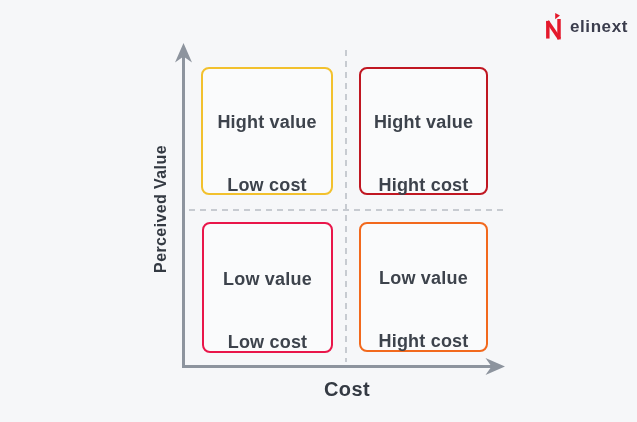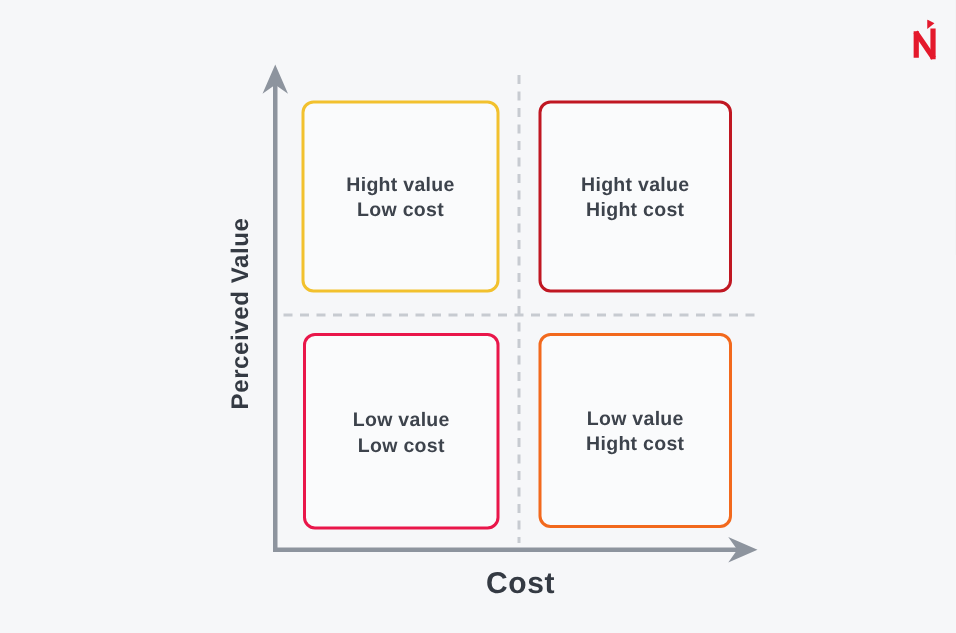--- a/index.html
+++ b/index.html
@@ -36,22 +36,22 @@
     background:#fafbfc;
     display:flex;flex-direction:column;
     align-items:center;justify-content:center;
     text-align:center;
   }
   .quad-tl{left:201px;top:67px;width:128px;height:124px;}
   .quad-tr{left:359px;top:67px;width:125px;height:124px;}
   .quad-bl{left:202px;top:222px;width:127px;height:127px;}
   .quad-br{left:359px;top:222px;width:125px;height:126px;}
   .quad-line{
-    font-size:13px;font-weight:600;color:#3d434c;
-    line-height:17px;letter-spacing:0.2px;
+    font-size:18px;font-weight:600;color:#3d434c;
+    line-height:17px;letter-spacing:0.2px;margin-top:46px;
   }
 
   
   .y-label{
     position:absolute;left:161px;top:209px;
     transform:translate(-50%,-50%) rotate(-90deg);
     transform-origin:center;
     font-size:16px;font-weight:700;color:#343a43;
     letter-spacing:0.4px;white-space:nowrap;
   }
@@ -102,15 +102,16 @@
   <div class="y-label">Perceived Value</div>
   <div class="x-label">Cost</div>
 
   <div class="logo">
     <svg class="logo-icon" viewBox="0 0 22 28" xmlns="http://www.w3.org/2000/svg" aria-hidden="true">
       <polygon points="12.2,0 17.2,2.6 12.2,6.6" style="fill: rgb(228, 25, 44);"></polygon>
       <line x1="4.6" y1="8.2" x2="4.6" y2="26.5" stroke-width="3.6" style="stroke: rgb(228, 25, 44);"></line>
       <line x1="4.2" y1="8.6" x2="16.6" y2="26.8" stroke-width="3.6" style="stroke: rgb(228, 25, 44);"></line>
       <line x1="16.2" y1="6.2" x2="16.2" y2="27.4" stroke-width="3.6" style="stroke: rgb(228, 25, 44);"></line>
     </svg>
+    <span class="logo-text">elinext</span>
   </div>
 
 </div>
 
 </body></html>

